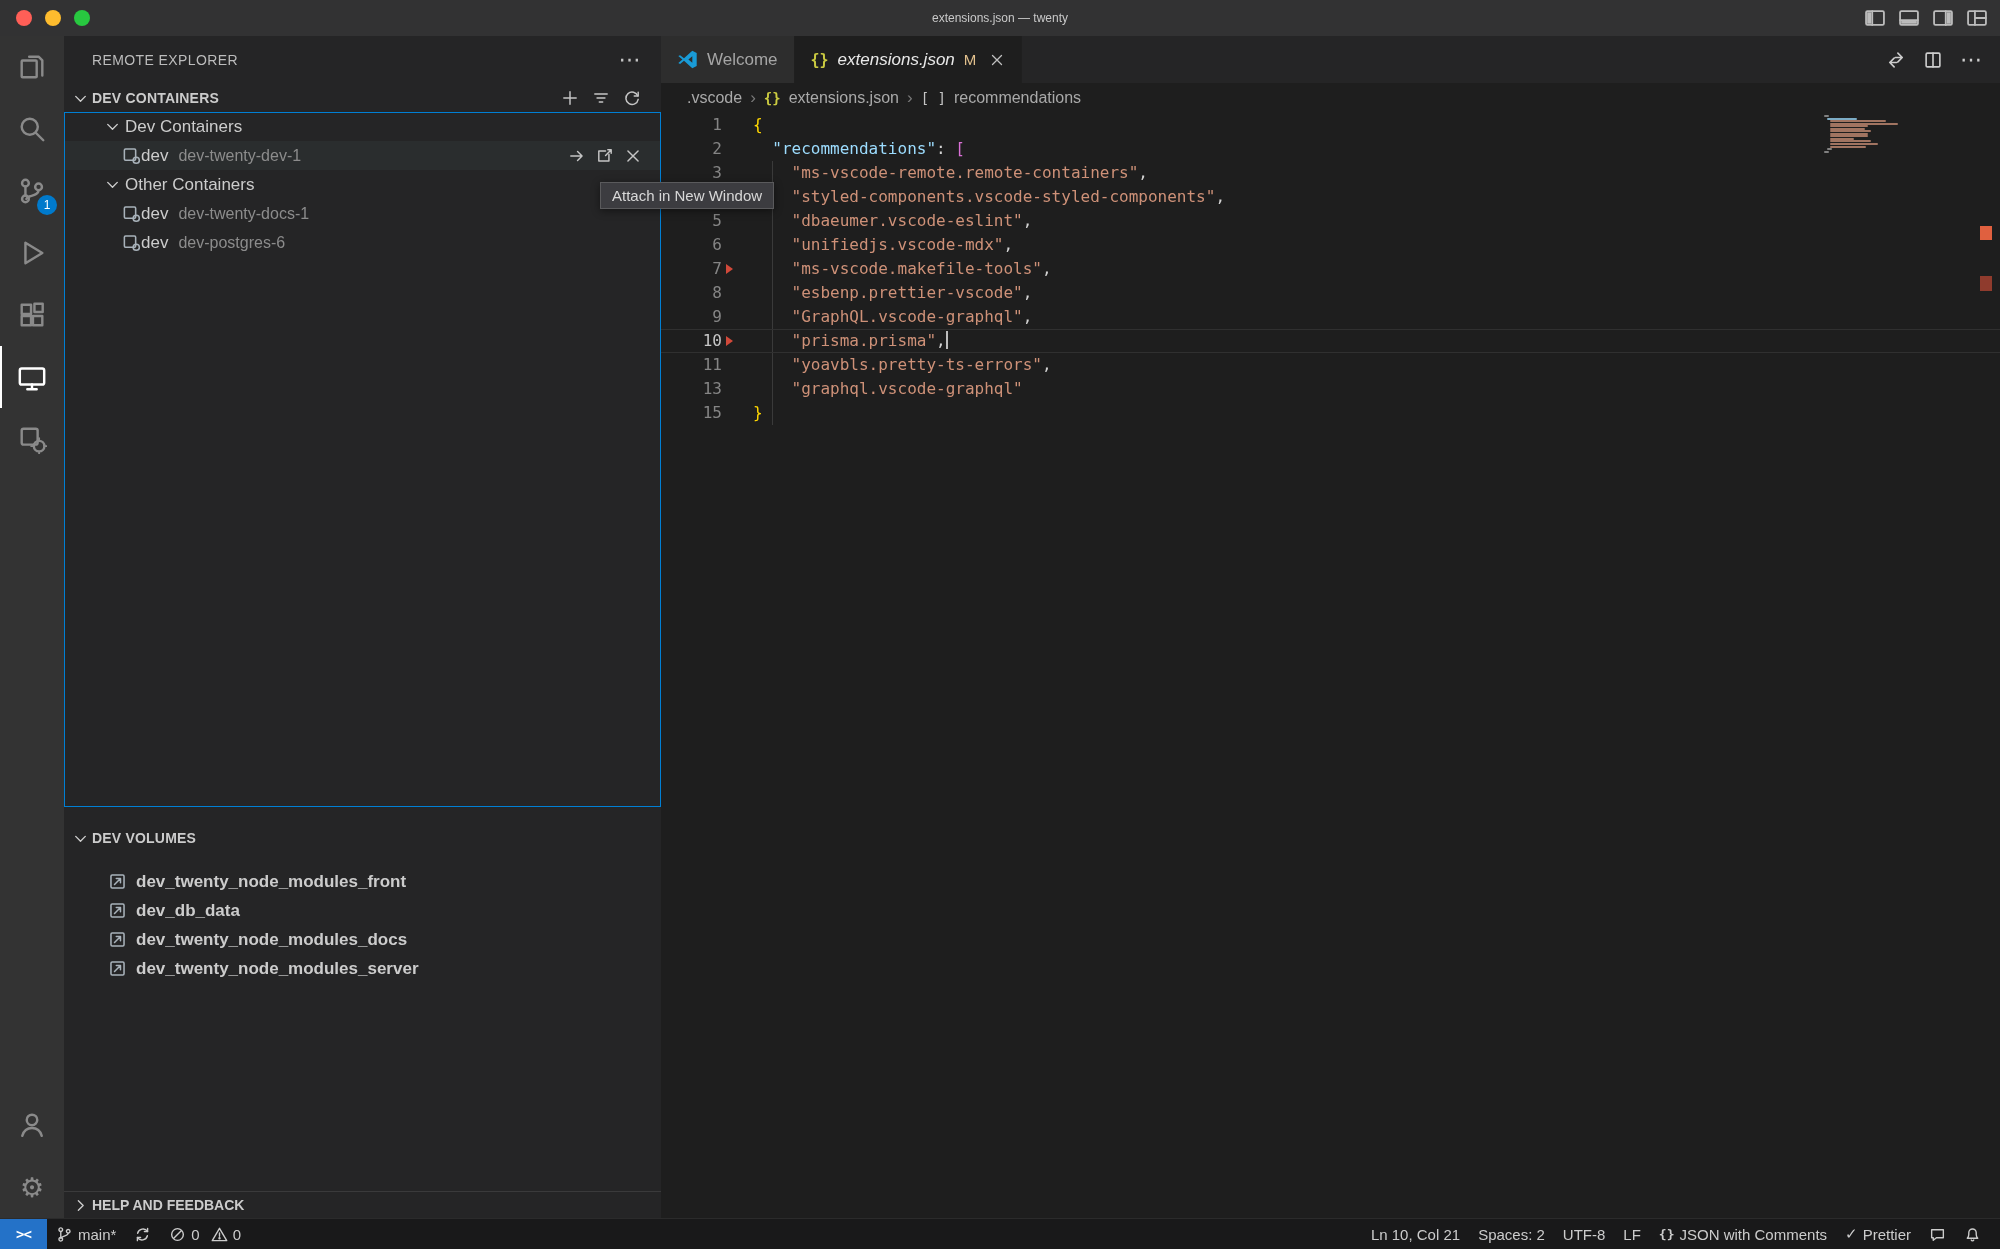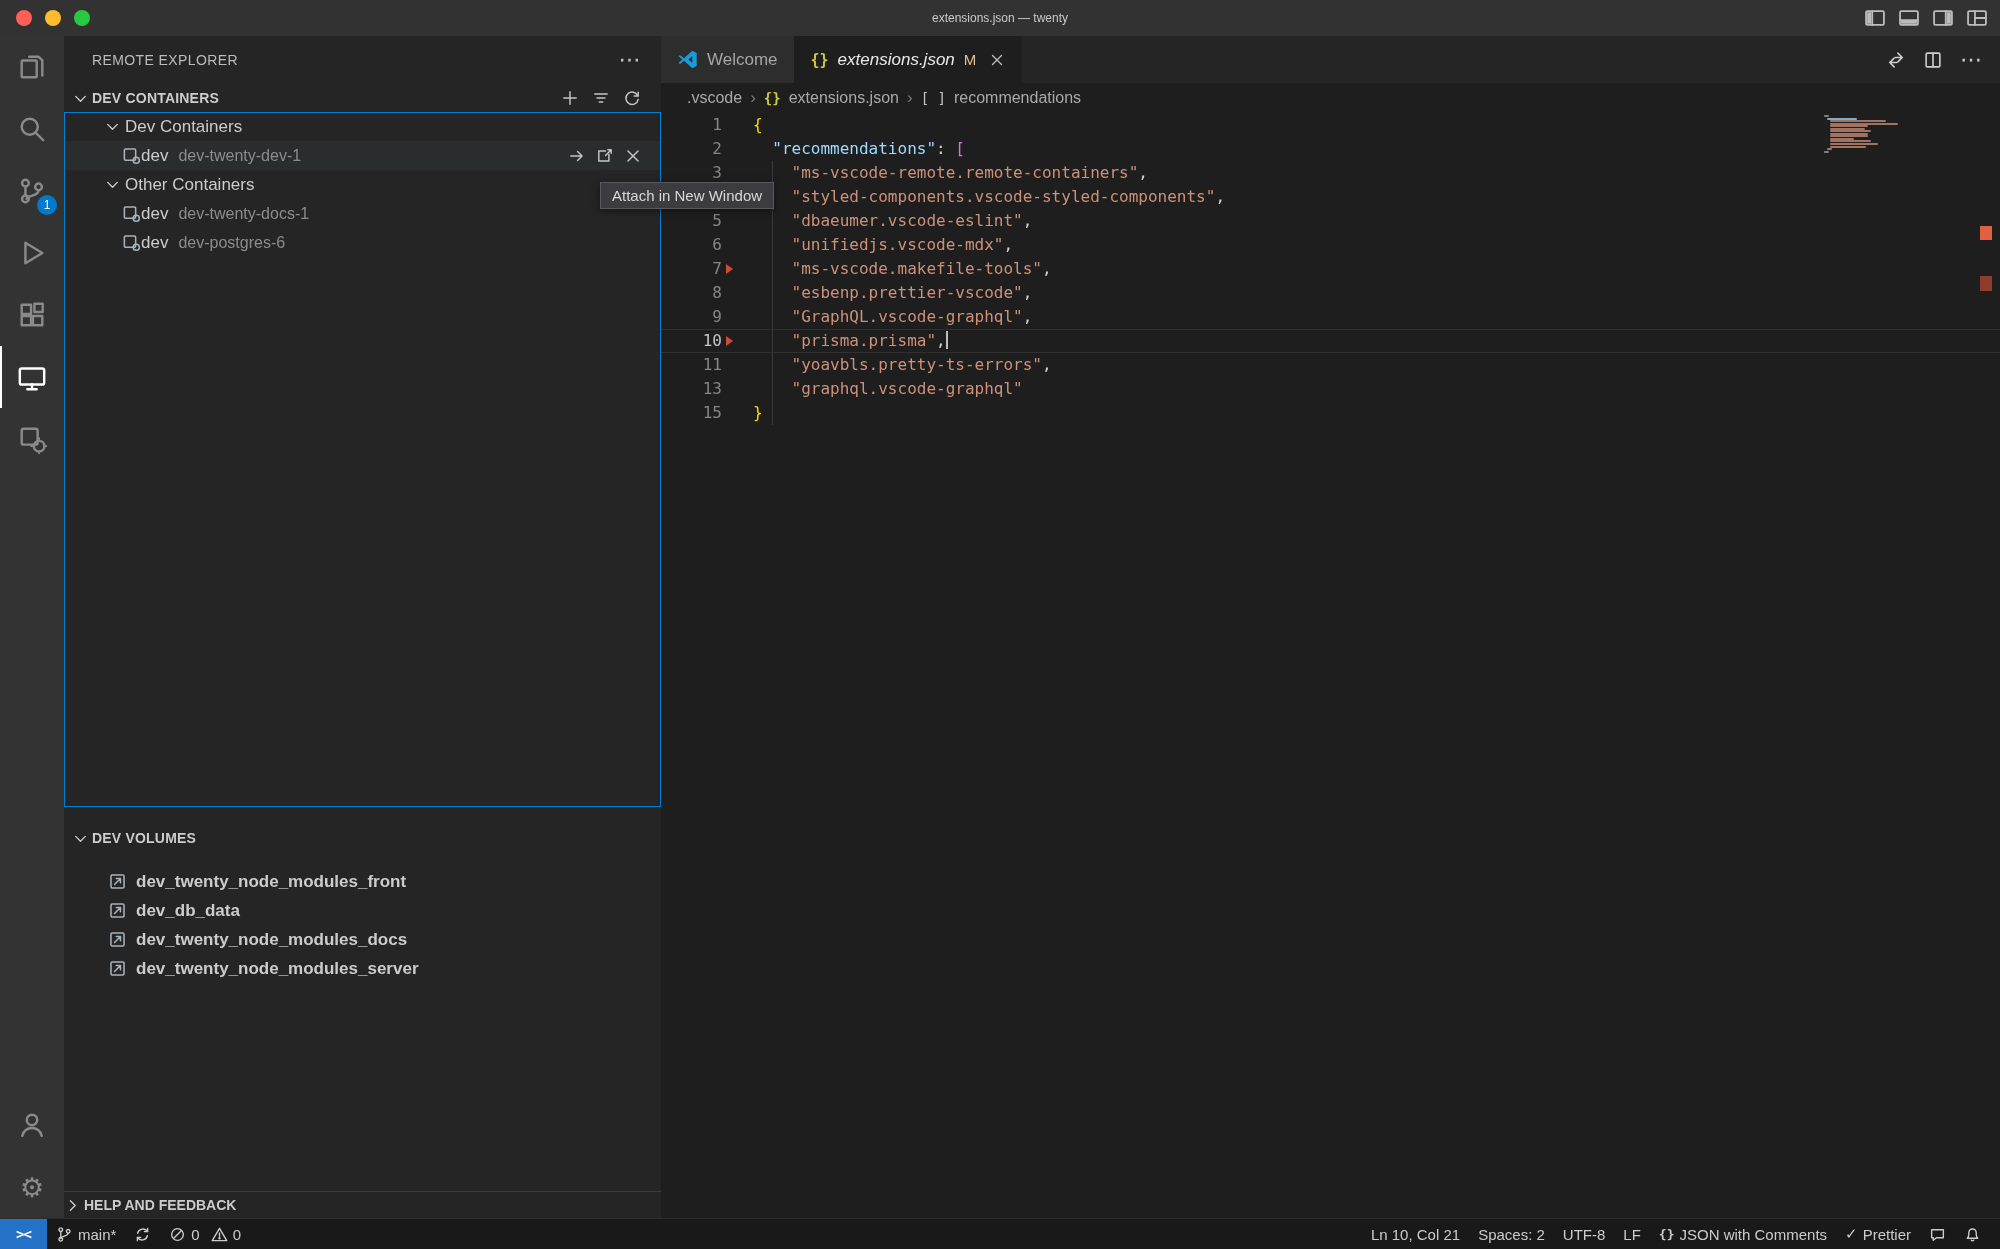--- a/index.html
+++ b/index.html
@@ -58,21 +58,21 @@
   .citem-icon svg{width:19px;height:19px;}
   .cname{margin-left:0;color:#cccccc;}
   .cdesc{margin-left:10px;color:#8c8c8c;font-size:16px;}
   .row-actions{margin-left:auto;display:flex;gap:10px;padding-right:19px;color:#c5c5c5;}
   .row-actions svg{width:18px;height:18px;cursor:pointer;}
   .volumes{flex:none;padding-top:14px;font-weight:bold;}
   .vol-row{height:29px;display:flex;align-items:center;padding-left:44px;cursor:pointer;}
   .vol-row .vol-icon{color:#a8b2ba;}
   .vol-row svg{width:19px;height:19px;}
   .vol-label{margin-left:9px;color:#cccccc;}
-  .help-header{margin-top:auto;height:27px;flex:none;display:flex;align-items:center;
+  .help-header{margin-top:auto;height:27px;flex:none;display:flex;align-items:center;padding-left:8px;
     font-size:14px;font-weight:700;color:#cccccc;border-top:1px solid #3a3a3b;}
   .help-header .twisty{color:#cccccc;}
   .help-header .twisty svg{width:17px;height:17px;}
 
   
   .tooltip{position:absolute;left:600px;top:182px;z-index:60;background:#3c3c40;border:1px solid #5a5a5c;
     color:#d8d8d8;font-size:15px;padding:4px 11px;box-shadow:0 2px 8px rgba(0,0,0,.45);white-space:nowrap;}
 
   
   .editor{position:absolute;left:661px;top:36px;right:0;bottom:31px;background:#1e1e1e;}

